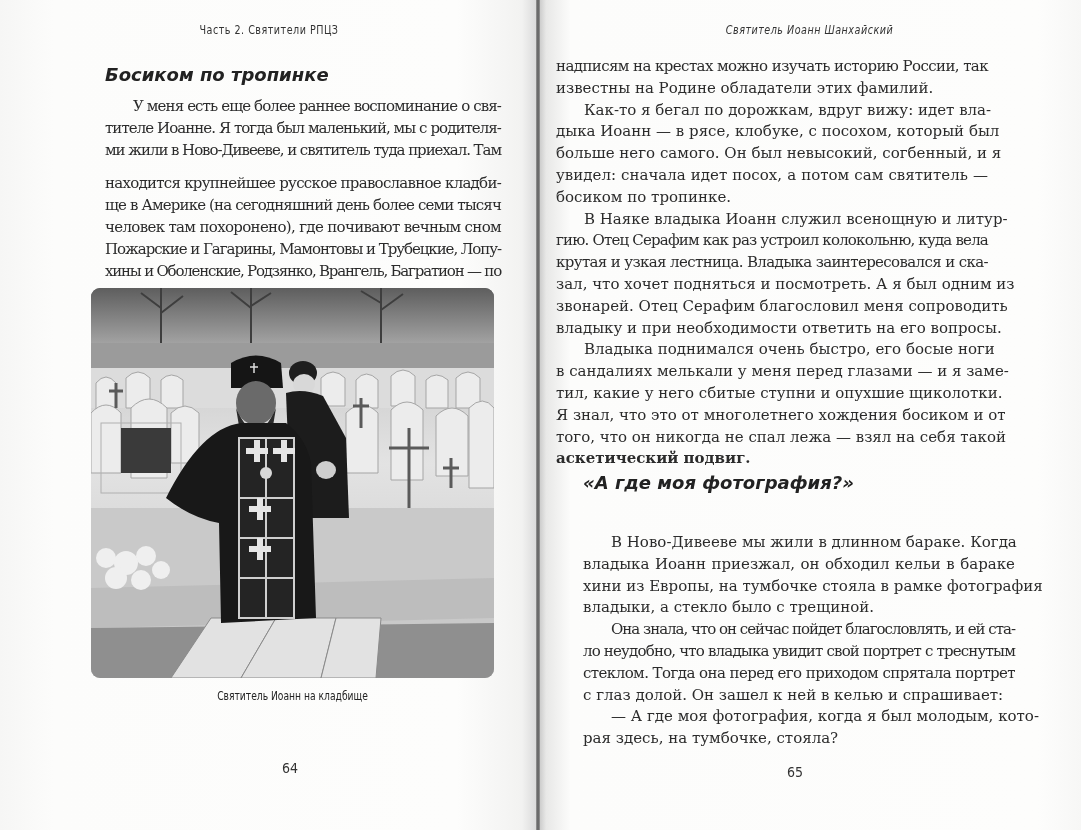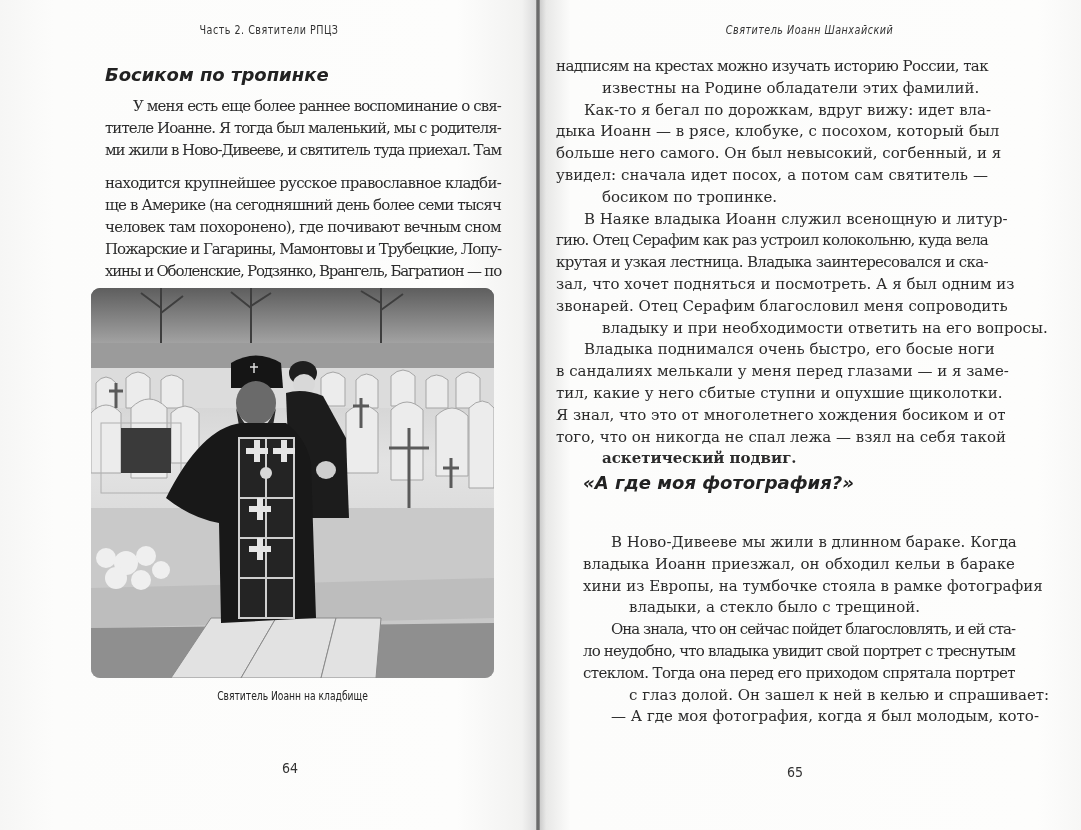--- a/index.html
+++ b/index.html
@@ -25,21 +25,21 @@
 
   .section-title {
     position:absolute; font-family:"DejaVu Sans", sans-serif; font-weight:bold; font-style:italic;
     font-size:18px; color:#222; white-space:nowrap;
   }
   .text-block {
     position:absolute; font-size:15px; line-height:21.8px; color:#2b2b2b;
     text-align:justify;
   }
   .text-block .line { display:block; white-space:nowrap; text-align-last:justify; text-align:justify; }
-  .text-block .line.last { text-align-last:left;margin-left:46px; }
+  .text-block .line.last { text-align-last:left; }
   .text-block .line.indent { text-indent:28px; }
   .tb-left { left:105px; width:396px; top:96px; }
   .tb-right { left:556px; width:432px; top:56px; }
   .tb-right2 { left:583px; width:432px; top:506px; }
 
   .photo {
     position:absolute; left:91px; top:288px; width:403px; height:390px;
     border-radius:9px; overflow:hidden;
     background:linear-gradient(#6f6f6f 0%, #8d8d8d 10%, #cfcfcf 22%, #e3e3e3 45%, #d5d5d5 70%, #bdbdbd 100%);
   }
@@ -199,15 +199,16 @@
   <div class="text-block tb-right2" id="tb-right2">
       <span class="line indent" style="white-space: nowrap; margin-top: 26px;">В Ново-Дивееве мы жили в длинном бараке. Когда</span>
       <span class="line" style="white-space: nowrap;">владыка Иоанн приезжал, он обходил кельи в бараке</span>
       <span class="line" style="white-space: nowrap;">хини из Европы, на тумбочке стояла в рамке фотография</span>
       <span class="line last" style="white-space: nowrap;">владыки, а стекло было с трещиной.</span>
       <span class="line indent" style="white-space: nowrap; letter-spacing: -1.0067px;">Она знала, что он сейчас пойдет благословлять, и ей ста-</span>
       <span class="line" style="white-space: nowrap; letter-spacing: -0.818638px;">ло неудобно, что владыка увидит свой портрет с треснутым</span>
       <span class="line" style="white-space: nowrap; letter-spacing: -0.567419px;">стеклом. Тогда она перед его приходом спрятала портрет</span>
       <span class="line last" style="white-space: nowrap;">с глаз долой. Он зашел к ней в келью и спрашивает:</span>
       <span class="line indent" style="white-space: nowrap;">— А где моя фотография, когда я был молодым, кото-</span>
+      <span class="line last" style="white-space: nowrap;">рая здесь, на тумбочке, стояла?</span>
     </div>
   <div class="page-number pn-right">65</div>
 </div>
 
 </body></html>

